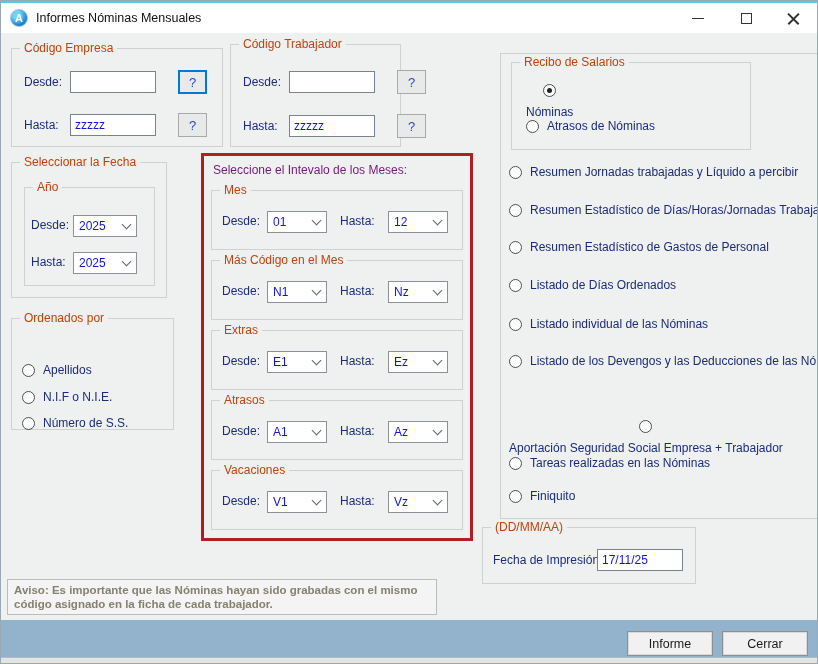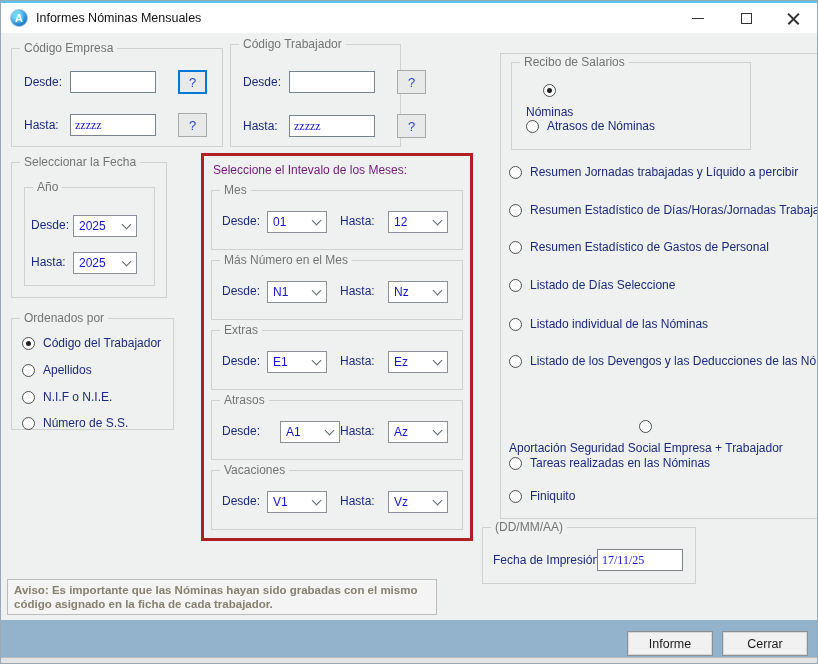--- a/index.html
+++ b/index.html
@@ -19,23 +19,23 @@
   .titlebar .title { margin-left:8px; font-size:12.5px; color:#111; }
   .win-btn { position:absolute; top:0; width:42px; height:30px; display:flex; align-items:center; justify-content:center; cursor:default; }
   .glyph-min { width:12px; height:0; border-bottom:1.6px solid #333; display:block; }
   .glyph-max { width:11px; height:11px; border:1.4px solid #333; display:block; }
   .glyph-close { position:relative; width:13px; height:13px; display:block; }
   .glyph-close::before, .glyph-close::after { content:""; position:absolute; left:-1px; top:6px; width:15px; height:1.6px; background:#333; }
   .glyph-close::before { transform:rotate(45deg); }
   .glyph-close::after { transform:rotate(-45deg); }
   
   .groupbox { position:absolute; border:1px solid #cdd1d0; }
-  .gb-title { position:absolute; top:-8px; left:8px; background:#eff1f0; padding:0 4px; font-size:12px; color:#737373; white-space:nowrap; }
+  .gb-title { position:absolute; top:-8px; left:8px; background:#eff1f0; padding:0 4px; font-size:12px; color:#c2410c; white-space:nowrap; }
   .lbl { position:absolute; font-size:12px; color:#1b2a7a; white-space:nowrap; }
-  .tfield { position:absolute; height:22px; background:#fff; border:1px solid #7a838c; font-family:Liberation Serif, serif; font-size:12px; color:#1414cd; padding:0 4px; }
+  .tfield { position:absolute; height:22px; background:#fff; border:1px solid #7a838c; font-family:Liberation Sans, sans-serif; font-size:12px; color:#1414cd; padding:0 4px; }
   .qbtn { position:absolute; width:29px; height:24px; background:#e8eaea; border:1px solid #a9a9a9; color:#2a46c8; font-size:13px; display:flex; align-items:center; justify-content:center; cursor:default; }
   .qbtn.focused { border:2px solid #0078d7; }
   .selectbox { position:absolute; height:22px; background:#fff; border:1px solid #8b9196; display:flex; align-items:center; padding:0 6px 0 5px; cursor:default; }
   .selectbox .val { font-size:12px; color:#1414cd; flex:1; }
   .chev { width:7px; height:7px; border-right:1.5px solid #5d666c; border-bottom:1.5px solid #5d666c; transform:rotate(45deg); margin-top:-4px; flex:none; }
   .radio-item { position:absolute; display:flex; align-items:center; gap:8px; height:18px; cursor:default; }
   .radio { width:13px; height:13px; border:1px solid #4f4f4f; border-radius:50%; background:#fff; position:relative; flex:none; }
   .radio.checked::after { content:""; position:absolute; left:3px; top:3px; width:5px; height:5px; border-radius:50%; background:#222; }
   .radio-label { font-size:12px; color:#1b2a7a; white-space:nowrap; }
   
@@ -102,24 +102,20 @@
       <span class="lbl" style="left:6px; top:67px;">Hasta:</span>
       <div class="selectbox" style="left:48px; top:64px; width:64px;">
         <span class="val">2025</span>
         <span class="chev"></span>
       </div>
     </div>
   </div>
 
   <div class="groupbox" style="left:10px; top:317px; width:163px; height:112px;">
     <span class="gb-title">Ordenados por</span>
-    <div class="radio-item" style="left:10px; top:15px;">
-      <span class="radio checked"></span>
-      <span class="radio-label">Código del Trabajador</span>
-    </div>
     <div class="radio-item" style="left:10px; top:42px;">
       <span class="radio"></span>
       <span class="radio-label">Apellidos</span>
     </div>
     <div class="radio-item" style="left:10px; top:69px;">
       <span class="radio"></span>
       <span class="radio-label">N.I.F o N.I.E.</span>
     </div>
     <div class="radio-item" style="left:10px; top:95px;">
       <span class="radio"></span>
@@ -138,21 +134,21 @@
           <span class="chev"></span>
       </div>
       <span class="lbl" style="left:128px; top:23px;">Hasta:</span>
       <div class="selectbox" style="left:176px; top:20px; width:60px;">
         <span class="val">12</span>
           <span class="chev"></span>
       </div>
     </div>
 
     <div class="section" style="top:104px;">
-      <span class="gb-title">Más Número en el Mes</span>
+      <span class="gb-title">Más Código en el Mes</span>
       <span class="lbl" style="left:10px; top:23px;">Desde:</span>
       <div class="selectbox" style="left:55px; top:20px; width:60px;">
         <span class="val">N1</span>
           <span class="chev"></span>
       </div>
       <span class="lbl" style="left:128px; top:23px;">Hasta:</span>
       <div class="selectbox" style="left:176px; top:20px; width:60px;">
         <span class="val">Nz</span>
           <span class="chev"></span>
       </div>
@@ -168,21 +164,21 @@
       <span class="lbl" style="left:128px; top:23px;">Hasta:</span>
       <div class="selectbox" style="left:176px; top:20px; width:60px;">
         <span class="val">Ez</span>
           <span class="chev"></span>
       </div>
     </div>
 
     <div class="section" style="top:244px;">
       <span class="gb-title">Atrasos</span>
       <span class="lbl" style="left:10px; top:23px;">Desde:</span>
-      <div class="selectbox" style="left:68px; top:20px; width:60px;">
+      <div class="selectbox" style="left:55px; top:20px; width:60px;">
         <span class="val">A1</span>
           <span class="chev"></span>
       </div>
       <span class="lbl" style="left:128px; top:23px;">Hasta:</span>
       <div class="selectbox" style="left:176px; top:20px; width:60px;">
         <span class="val">Az</span>
           <span class="chev"></span>
       </div>
     </div>
 
@@ -222,21 +218,21 @@
     <div class="radio-item" style="left:8px; top:147px;">
       <span class="radio"></span>
       <span class="radio-label">Resumen Estadístico de Días/Horas/Jornadas Trabajadas</span>
     </div>
     <div class="radio-item" style="left:8px; top:184px;">
       <span class="radio"></span>
       <span class="radio-label">Resumen Estadístico de Gastos de Personal</span>
     </div>
     <div class="radio-item" style="left:8px; top:222px;">
       <span class="radio"></span>
-      <span class="radio-label">Listado de Días Seleccione</span>
+      <span class="radio-label">Listado de Días Ordenados</span>
     </div>
     <div class="radio-item" style="left:8px; top:261px;">
       <span class="radio"></span>
       <span class="radio-label">Listado individual de las Nóminas</span>
     </div>
     <div class="radio-item" style="left:8px; top:298px;">
       <span class="radio"></span>
       <span class="radio-label">Listado de los Devengos y las Deducciones de las Nóminas</span>
     </div>
     <div class="radio-item" style="left:8px; top:366px;flex-direction:column;">

